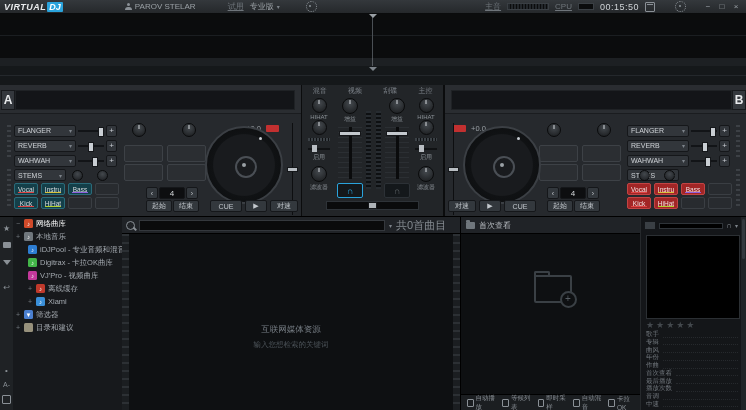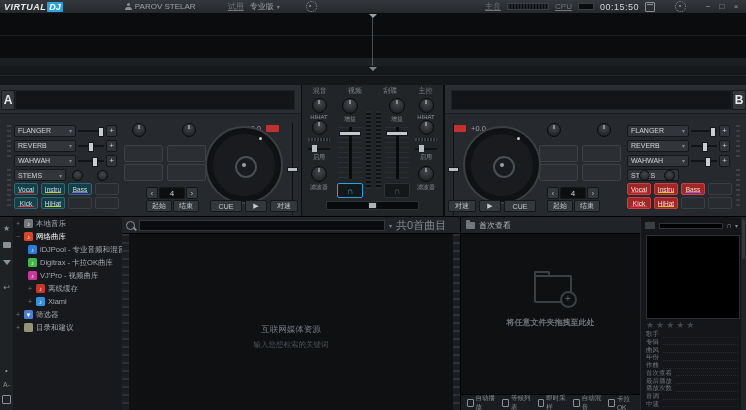--- a/index.html
+++ b/index.html
@@ -606,29 +606,29 @@
         </div>
       <div class="ic" style="top:64px;">↩</div>
       <div class="ic bstripbtm" style="bottom:34px;">•</div>
       <div class="ic bstripbtm" style="bottom:20px;font-size:7px;">A-</div>
       <div class="ic bstripbtm" style="bottom:5px;">
           <span class="gridic"></span>
         </div>
     </div>
 
     <div class="tree">
+      <div class="titem sel">
+        <span class="texp">−</span>
+        <span class="tico t1">♪</span>
+        <span>网络曲库</span>
+      </div>
       <div class="titem">
         <span class="texp">+</span>
         <span class="tico t0">♪</span>
         <span>本地音乐</span>
-      </div>
-      <div class="titem sel">
-        <span class="texp">−</span>
-        <span class="tico t1">♪</span>
-        <span>网络曲库</span>
       </div>
       <div class="titem child">
         <span class="tico t2">♪</span>
         <span>iDJPool - 专业音频和混音</span>
       </div>
       <div class="titem child">
         <span class="tico t4">♪</span>
         <span>Digitrax - 卡拉OK曲库</span>
       </div>
       <div class="titem child">
@@ -676,21 +676,20 @@
 
     <div class="quickpane">
       <div class="quickhdr">
         <span class="fold-sm"></span>
         <span>首次查看</span>
       </div>
       <div class="bigfolder">
           <span class="plus">+</span>
         </div>
       <div class="quickmsg">
-        <div class="t">将任意文件夹拖拽至此处</div>
       </div>
       <div class="sidetoolbar">
         <div class="ttool">
           <span class="tic"></span>
           <span>自动播放</span>
         </div>
         <div class="ttool">
           <span class="tic"></span>
           <span>等候列表</span>
         </div>

